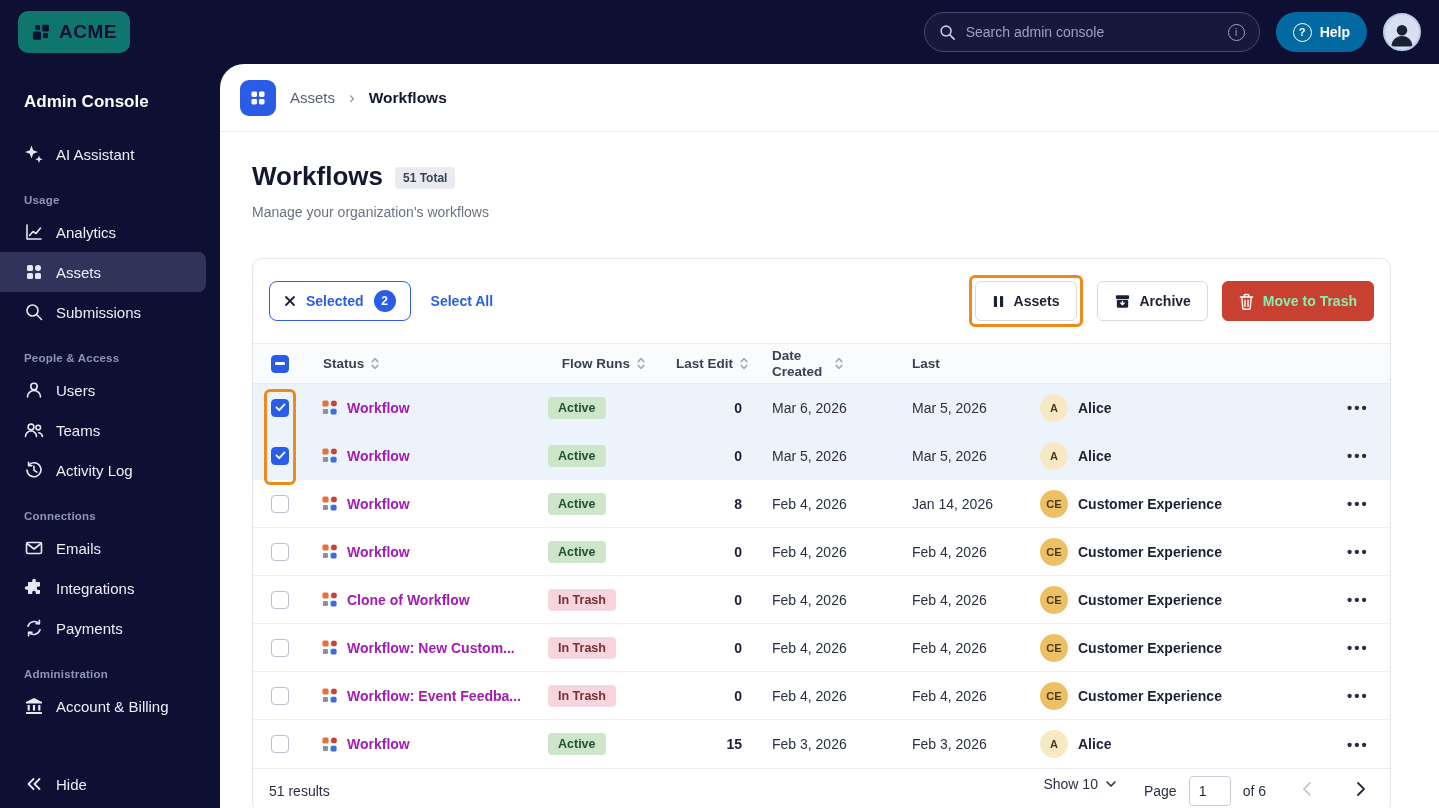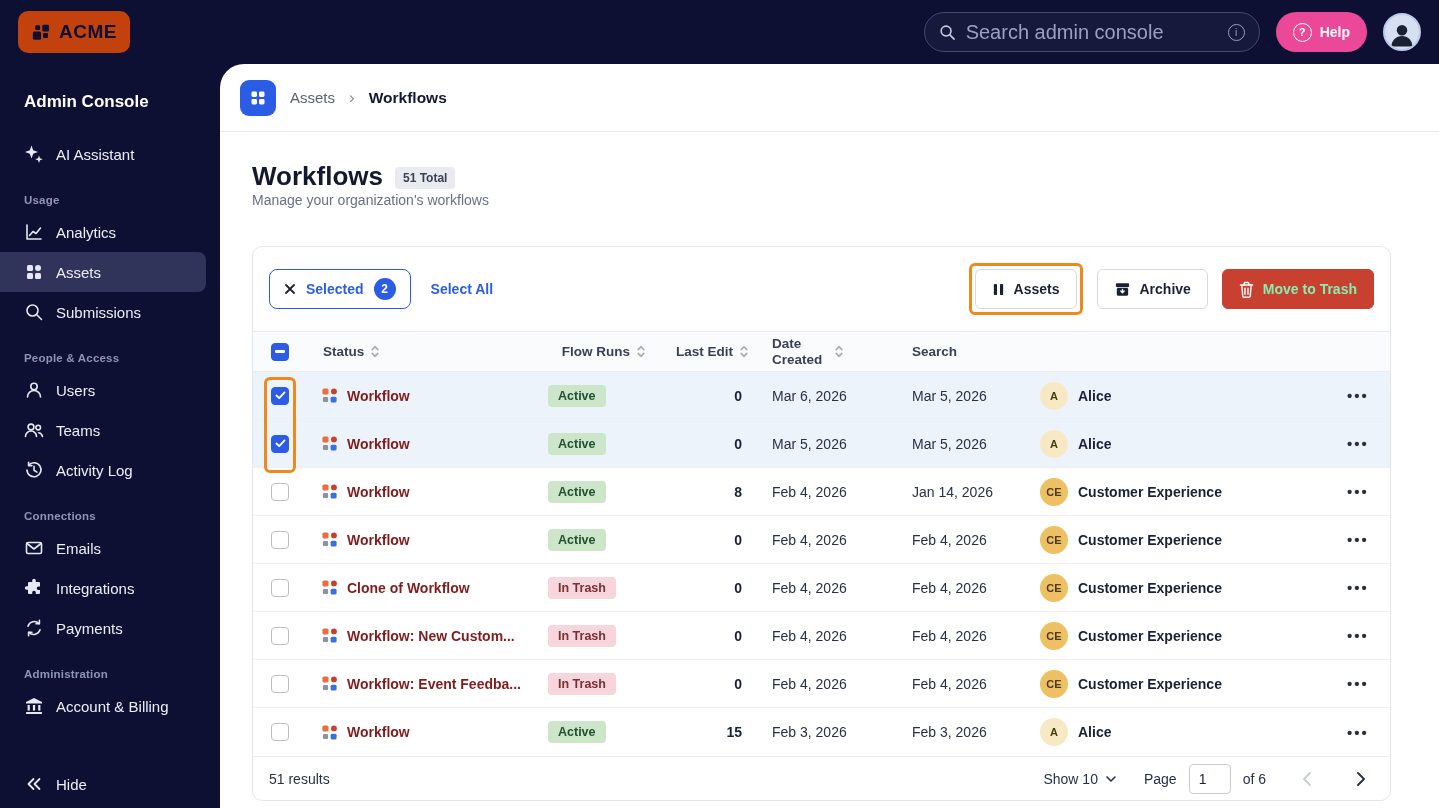--- a/index.html
+++ b/index.html
@@ -5,28 +5,28 @@
   * { margin:0; padding:0; box-sizing:border-box; }
   html,body { width:1439px; height:808px; }
   body {
     font-family:"Liberation Sans","DejaVu Sans",sans-serif;
     background:#fff; color:#1B2135; overflow:hidden;
   }
   button { font-family:inherit; }
 
   
   .topbar { height:64px; background:var(--navy,#0D1033); display:flex; align-items:center; padding:0 18px; gap:16px; }
-  .logo-box { background:#c2410c; border-radius:10px; height:42px; padding:0 13px; display:flex; align-items:center; gap:7px; }
+  .logo-box { background:#0f766e; border-radius:10px; height:42px; padding:0 13px; display:flex; align-items:center; gap:7px; }
   .logo-text { font-size:19px; font-weight:800; color:var(--navy,#0D1033); letter-spacing:.5px; }
   .top-search { margin-left:auto; width:336px; height:40px; border:1px solid #454A73; border-radius:20px; display:flex; align-items:center; padding:0 14px; gap:10px; background:rgba(255,255,255,.04); color:#9BA0C2; }
-  .top-search input { flex:1; min-width:0; background:transparent; border:none; outline:none; color:#84cc16; font-size:20px; font-family:inherit; }
+  .top-search input { flex:1; min-width:0; background:transparent; border:none; outline:none; color:#84cc16; font-size:14px; font-family:inherit; }
   .top-search input::placeholder { color:#9BA0C2; }
   .i-icon { width:17px; height:17px; border:1.4px solid #9BA0C2; border-radius:50%; display:grid; place-items:center; font-size:10px; flex:none; }
   .i-icon::before { content:"i"; }
-  .help-pill { height:40px; border-radius:20px; background:#ec4899; color:#fff; display:flex; align-items:center; gap:8px; padding:0 17px; font-size:14px; font-weight:700; border:none; cursor:pointer; }
+  .help-pill { height:40px; border-radius:20px; background:#0369a1; color:#fff; display:flex; align-items:center; gap:8px; padding:0 17px; font-size:14px; font-weight:700; border:none; cursor:pointer; }
   .q-icon { width:19px; height:19px; border:1.6px solid #fff; border-radius:50%; display:grid; place-items:center; font-size:11px; font-weight:700; }
   .q-icon::before { content:"?"; }
   .top-avatar { width:38px; height:38px; border-radius:50%; background:#D6E0F2; border:2px solid #BCC9E8; overflow:hidden; display:grid; place-items:end center; cursor:pointer; }
 
   
   .shell { display:flex; height:744px; background:var(--navy,#0D1033); }
   .sidebar { width:220px; flex:none; display:flex; flex-direction:column; padding-top:18px; color:#EDEFF8; }
   .console-title { font-size:17px; font-weight:700; color:#fff; padding:10px 24px 16px; }
   .nav-item { height:40px; display:flex; align-items:center; gap:12px; padding:0 24px; font-size:15px; color:#EDEFF8; cursor:pointer; white-space:nowrap; }
   .nav-item svg { width:20px; height:20px; flex:none; }
@@ -42,21 +42,21 @@
   .bc-icon { width:36px; height:36px; border-radius:9px; background:var(--accent,#2B5CE6); display:grid; place-items:center; flex:none; }
   .bc-link { font-size:15px; color:#5A6175; cursor:pointer; }
   .bc-sep { color:#8A91A0; font-size:17px; line-height:1; }
   .bc-sep::before { content:"›"; }
   .bc-current { font-size:15.5px; font-weight:700; color:#14182E; }
 
   .content { flex:1; padding:28px 48px 0 32px; overflow:hidden; }
   .page-title-row { display:flex; align-items:center; gap:12px; }
   h1 { font-size:26px; font-weight:800; color:#14182E; line-height:32px; }
   .total-badge { background:#E9EBF0; color:#3A4154; font-size:12px; font-weight:700; padding:4px 8px; border-radius:4px; margin-top:4px; }
-  .subtitle { color:#6A7180; font-size:14px; }
+  .subtitle { color:#6A7180; font-size:14px; margin-top:12px; }
 
   
   .card { margin-top:38px; border:1px solid #E3E6EB; border-radius:10px; background:#fff; }
   .toolbar { display:flex; align-items:center; padding:16px; gap:20px; }
   .chip-selected { display:flex; align-items:center; gap:10px; height:40px; padding:0 14px; border:1.5px solid var(--accent,#2B5CE6); border-radius:8px; background:#fff; color:var(--accent,#2B5CE6); font-size:14px; font-weight:700; cursor:pointer; }
   .count-badge { width:22px; height:22px; border-radius:50%; background:var(--accent,#2B5CE6); color:#fff; font-size:12px; font-weight:700; display:grid; place-items:center; }
   .select-all { background:none; border:none; color:var(--accent,#2B5CE6); font-size:14px; font-weight:700; cursor:pointer; }
   .toolbar-right { margin-left:auto; display:flex; align-items:center; gap:14px; }
   .btn { height:40px; border-radius:6px; border:1px solid #D6DAE1; background:#fff; display:flex; align-items:center; gap:9px; padding:0 16px; font-size:14px; font-weight:700; color:#1B2135; cursor:pointer; }
   .btn-danger { background:var(--danger,#C8402F); border-color:var(--danger,#C8402F); color:#86efac; }
@@ -68,21 +68,21 @@
   .thead { background:#FAFBFC; border-top:1px solid #E9EBF0; border-bottom:1px solid #E9EBF0; min-height:40px; }
   .th { font-size:13.5px; font-weight:700; color:#3A4154; display:flex; align-items:center; gap:6px; padding:4px 6px 4px 16px; cursor:pointer; }
   .th.num { justify-content:flex-end; padding-right:14px; }
   .th .lbl { line-height:1.15; }
   .th-created .lbl { max-width:56px; display:inline-block; }
   .trow { height:48px; border-bottom:1px solid #EEF0F3; }
   .trow:last-of-type { border-bottom:none; }
   .trow.selected { background:var(--selected-row-bg,#EDF3FB); }
   .cell { padding-left:16px; font-size:14px; color:#2A3044; display:flex; align-items:center; min-width:0; }
   .c-check { justify-content:center; padding-left:0; }
-  .c-name { gap:9px; font-weight:700; color:#7f1d1d; padding-left:14px; white-space:nowrap; overflow:hidden; }
+  .c-name { gap:9px; font-weight:700; color:#a21caf; padding-left:14px; white-space:nowrap; overflow:hidden; }
   .c-runs { justify-content:flex-end; padding-right:14px; font-weight:700; color:#1B2135; }
   .c-owner { gap:10px; font-weight:700; color:#1B2135; }
   .c-actions { justify-content:center; padding-left:0; }
   .wf-icon { display:inline-flex; flex:none; }
   .avatar { width:28px; height:28px; border-radius:50%; display:grid; place-items:center; font-size:11px; font-weight:700; color:#4A3B12; flex:none; }
   .av-a { background:var(--avatar-a-bg,#F7E9C4); }
   .av-ce { background:var(--avatar-ce-bg,#EDC163); }
   .badge { font-size:12.5px; font-weight:700; padding:4px 10px; border-radius:4px; white-space:nowrap; }
   .badge-active { background:var(--active-badge-bg,#CDE6CA); color:var(--active-badge-text,#1F5130); }
   .badge-in-trash { background:var(--trash-badge-bg,#F6D6DC); color:var(--trash-badge-text,#7C2D35); }
@@ -93,21 +93,21 @@
   .checkbox svg { display:none; }
   .checkbox.checked { background:var(--accent,#2B5CE6); border-color:var(--accent,#2B5CE6); }
   .checkbox.checked svg { display:block; }
   .checkbox.indeterminate { background:var(--accent,#2B5CE6); border-color:var(--accent,#2B5CE6); }
   .checkbox.indeterminate::after { content:""; width:10px; height:2.2px; background:#fff; border-radius:1px; }
 
   .check-annotation { position:absolute; left:11px; top:46px; width:32px; height:96px; border:3px solid var(--annotation,#EE8A1C); border-radius:6px; pointer-events:none; }
 
   
   .card-footer { display:flex; align-items:center; height:44px; padding:0 16px; font-size:14px; color:#2A3044; border-top:1px solid #E9EBF0; }
-  .pager { margin-left:auto; display:flex; align-items:center; gap:28px; }
+  .pager { margin-left:auto; display:flex; align-items:flex-start; gap:28px; }
   .show-select { display:flex; align-items:center; gap:8px; cursor:pointer; background:none; border:none; font-size:14px; color:#2A3044; }
   .page-group { display:flex; align-items:center; gap:12px; }
   .page-input { width:42px; height:30px; border:1px solid #C9CDD6; border-radius:4px; padding-left:9px; font-size:14px; color:#1B2135; font-family:inherit; outline:none; }
   .pg-btn { background:none; border:none; cursor:pointer; width:26px; height:26px; display:grid; place-items:center; }
 </style>
 </head>
 <body>
 
 <header class="topbar">
   <div class="logo-box">
@@ -350,21 +350,21 @@
                   </svg>
                 </div>
               <div class="th th-created">
                   <span class="lbl">Date Created</span>
                   <svg class="sort" viewBox="0 0 10 16" width="10" height="15" fill="none" stroke="#A3AAB8" stroke-width="1.6" stroke-linecap="round" stroke-linejoin="round">
                     <path d="M2 6 L5 2.8 L8 6"></path>
                     <path d="M2 10 L5 13.2 L8 10"></path>
                   </svg>
                 </div>
               <div class="th">
-                  <span class="lbl">Search</span>
+                  <span class="lbl">Last</span>
                 </div>
               <div class="th"></div>
             </div>
 
             <div class="trow selected">
               <div class="cell c-check">
                   <span class="checkbox checked">
                     <svg viewBox="0 0 12 10" width="11" height="9">
                       <path d="M1.5 5 L4.6 8 L10.5 1.6" fill="none" stroke="#fff" stroke-width="2" stroke-linecap="round" stroke-linejoin="round"></path>
                     </svg>

